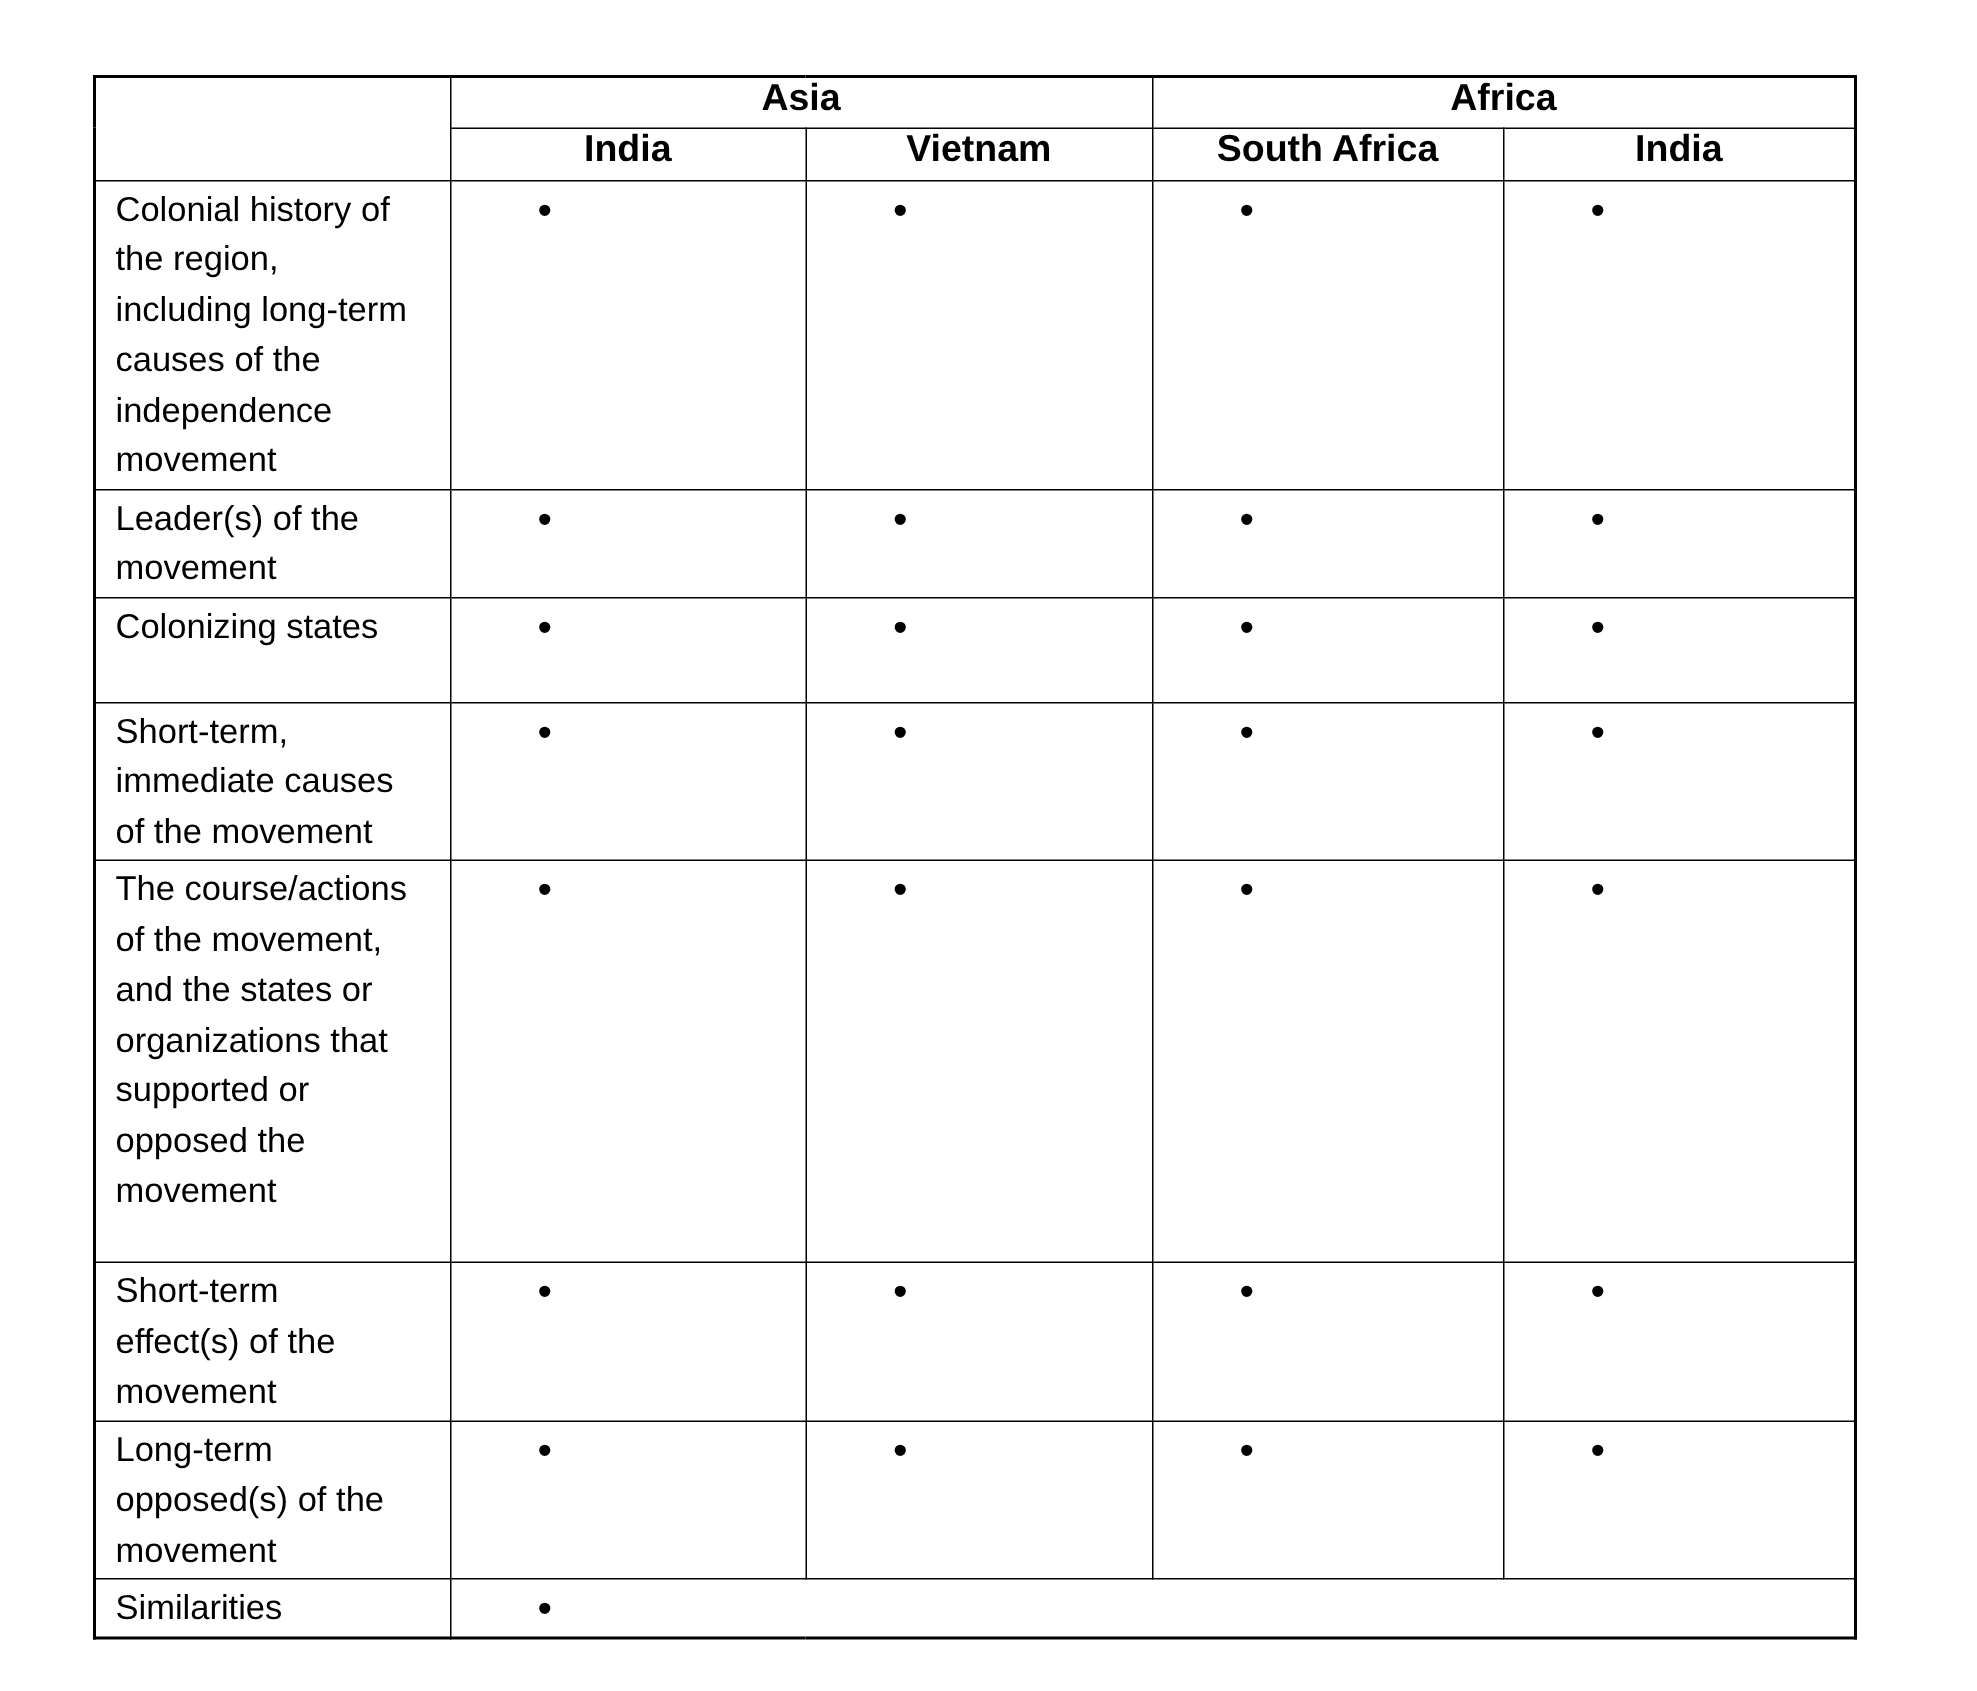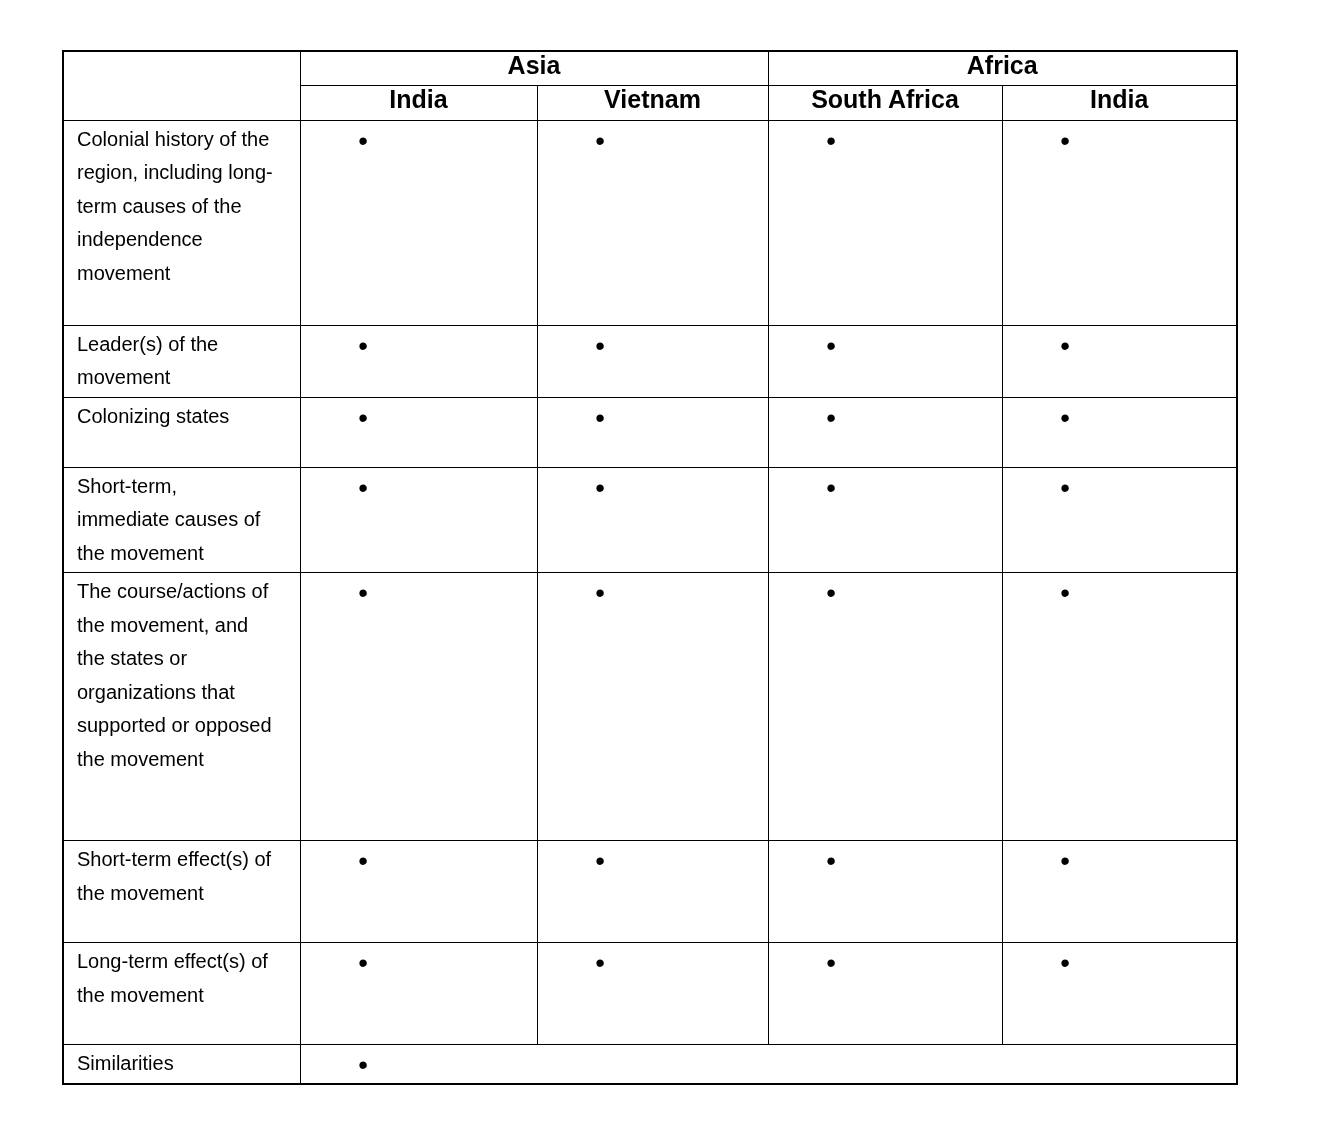--- a/index.html
+++ b/index.html
@@ -34,21 +34,21 @@
     font-size: 25px;
     font-weight: bold;
     text-align: center;
     vertical-align: middle;
     padding: 0;
     line-height: 1.1;
   }
   td.corner { background: #fff; }
   
   td.label {
-    font-size: 20px;
+    font-size: 23px;
     line-height: 33.5px;
     padding: 2px 26px 2px 13px;
     text-align: left;
   }
   td.bullet-cell {
     font-size: 24px;
     line-height: 33.5px;
     padding: 3px 0 0 58px;
     text-align: left;
   }
@@ -126,21 +126,21 @@
       <td class="bullet-cell"><span class="bullet">•</span></td>
     </tr>
     <tr class="r6">
       <td class="label">Short-term effect(s) of the movement</td>
       <td class="bullet-cell"><span class="bullet">•</span></td>
       <td class="bullet-cell"><span class="bullet">•</span></td>
       <td class="bullet-cell"><span class="bullet">•</span></td>
       <td class="bullet-cell"><span class="bullet">•</span></td>
     </tr>
     <tr class="r7">
-      <td class="label">Long-term effect(s) of the movement</td>
+      <td class="label">Long-term opposed(s) of the movement</td>
       <td class="bullet-cell"><span class="bullet">•</span></td>
       <td class="bullet-cell"><span class="bullet">•</span></td>
       <td class="bullet-cell"><span class="bullet">•</span></td>
       <td class="bullet-cell"><span class="bullet">•</span></td>
     </tr>
     <tr class="r8">
       <td class="label">Similarities</td>
       <td class="bullet-cell" colspan="4"><span class="bullet">•</span></td>
     </tr>
   </tbody>

